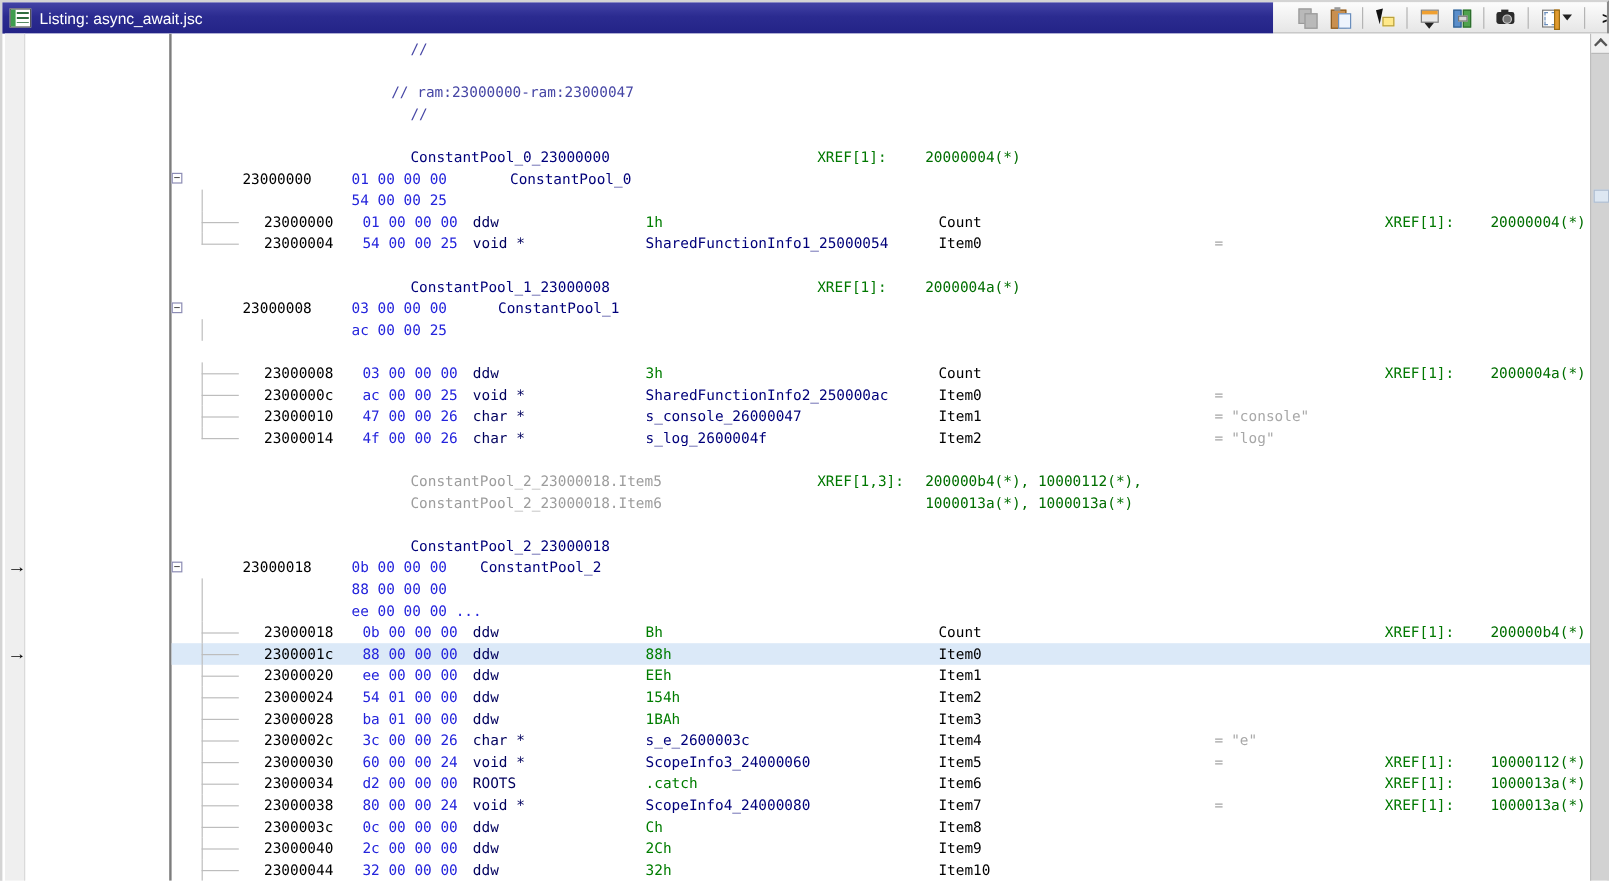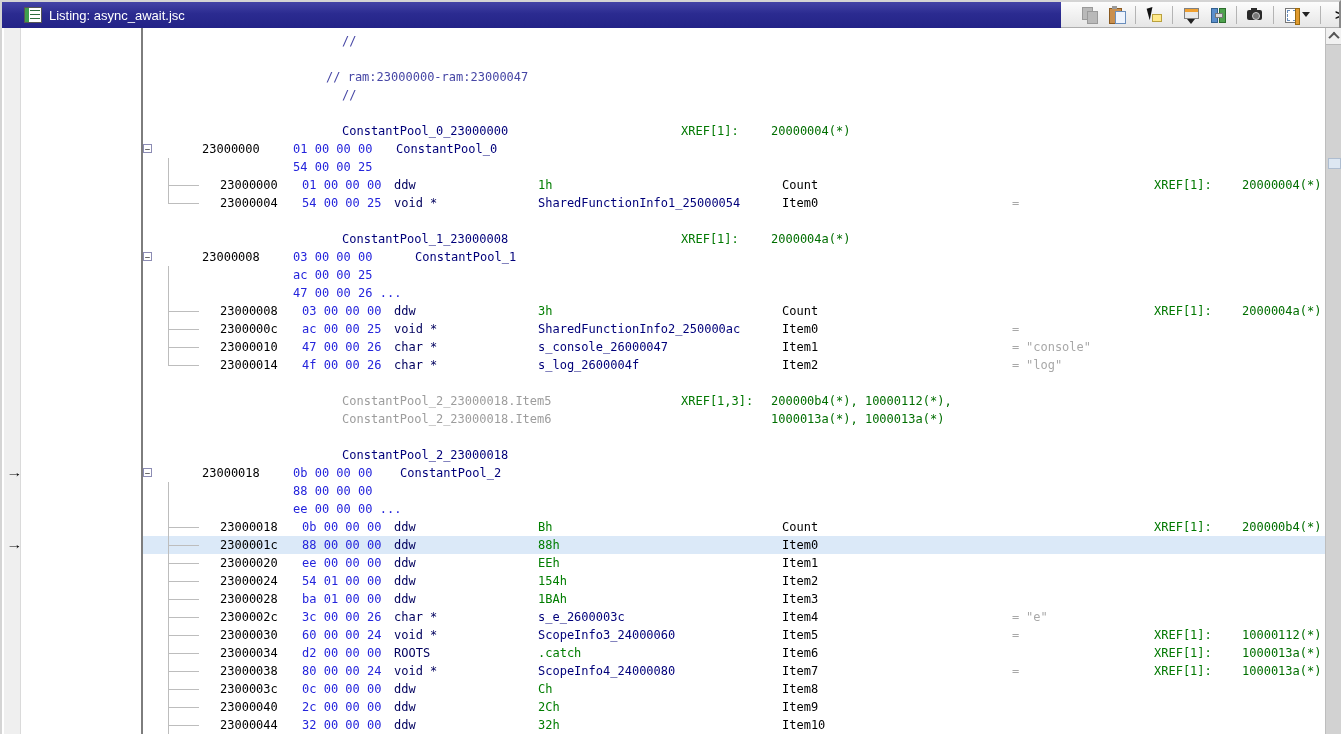--- a/index.html
+++ b/index.html
@@ -3,21 +3,21 @@
 <meta charset="utf-8">
 <style>
   html,body{margin:0;padding:0;width:1341px;height:734px;overflow:hidden;
     font-family:"Liberation Sans",sans-serif;background:#fff;}
   #win{position:absolute;left:0;top:0;width:1341px;height:734px;
     border-left:2px solid #d4d4d4;border-top:2px solid #d4d4d4;border-right:2px solid #8a8a8a;
     box-sizing:border-box;background:#fff;}
   
   #header{position:absolute;left:0;top:0;right:0;height:26px;display:flex;}
   #titlebar{flex:1;background:linear-gradient(180deg,#4343a6 0%,#2b2b90 45%,#232387 100%);
-    display:flex;align-items:center;gap:7px;padding-left:22px;color:#fff;font-size:13px;}
+    display:flex;align-items:center;gap:7px;padding-left:6px;color:#fff;font-size:13px;}
   #titleicon{width:16px;height:14px;background:#fff;border:1px solid #555;position:relative;flex:0 0 auto;}
   #titleicon:before{content:"";position:absolute;left:0;top:0;bottom:0;width:4px;background:#3f9e4f;}
   #titleicon:after{content:"";position:absolute;left:5px;right:1px;top:2px;height:9px;
     background:repeating-linear-gradient(180deg,#2f6e3f 0 1.5px,#fff 1.5px 4px);}
   #tools{width:278px;background:linear-gradient(180deg,#fcfcfc,#e6e6e6);
     border-bottom:1px solid #adadad;display:flex;align-items:center;justify-content:flex-end;
     gap:3px;padding-right:0;overflow:hidden;}
   .tbtn{width:24px;height:22px;display:flex;align-items:center;justify-content:center;flex:0 0 auto;}
   .tsep{width:1px;height:18px;background:#b4b4b4;margin:0 3px;flex:0 0 auto;}
   
@@ -151,29 +151,28 @@
 
   <div id="body">
     <div id="marginstrip"></div>
     <div id="divider"></div>
     <div id="rows">
         <div class="row" style="top: 4px;"><span class="tok comment" style="left: 338px;">//</span></div>
         <div class="row" style="top: 40px;"><span class="tok comment" style="left: 322px;">// ram:23000000-ram:23000047</span></div>
         <div class="row" style="top: 58px;"><span class="tok comment" style="left: 338px;">//</span></div>
         <div class="row" style="top: 76px;"></div>
         <div class="row" style="top: 94px;"><span class="tok biglabel" style="left: 338px;">ConstantPool_0_23000000</span><span class="tok xref" style="left: 677px;">XREF[1]:</span><span class="tok xrefa" style="left: 767px;">20000004(*)</span></div>
-        <div class="row" style="top: 112px;"><div class="collapse">−</div><span class="tok addr" style="left: 198px;">23000000</span><span class="tok bytes" style="left: 289px;">01 00 00 00</span><span class="tok dlabel" style="left: 392px;">ConstantPool_0</span></div>
+        <div class="row" style="top: 112px;"><div class="collapse">−</div><span class="tok addr" style="left: 198px;">23000000</span><span class="tok bytes" style="left: 289px;">01 00 00 00</span><span class="tok dlabel" style="left: 421px;">ConstantPool_0</span></div>
         <div class="row" style="top: 130px;"><div class="treev" style="top: 0px; height: 18px;"></div><span class="tok bytes" style="left: 289px;">54 00 00 25</span></div>
         <div class="row" style="top: 148px;"><div class="treev" style="top: 0px; height: 18px;"></div><div class="treeh"></div><span class="tok addr" style="left: 216px;">23000000</span><span class="tok bytes" style="left: 298px;">01 00 00 00</span><span class="tok mn" style="left: 390px;">ddw</span><span class="tok scalar" style="left: 534px;">1h</span><span class="tok field" style="left: 778px;">Count</span><span class="tok xref" style="left: 1150px;">XREF[1]:</span><span class="tok xrefa" style="left: 1238px;">20000004(*)</span></div>
         <div class="row" style="top: 166px;"><div class="treev" style="top: 0px; height: 10px;"></div><div class="treeh"></div><span class="tok addr" style="left: 216px;">23000004</span><span class="tok bytes" style="left: 298px;">54 00 00 25</span><span class="tok mn" style="left: 390px;">void *</span><span class="tok dlabel" style="left: 534px;">SharedFunctionInfo1_25000054</span><span class="tok field" style="left: 778px;">Item0</span><span class="tok grey" style="left: 1008px;">=</span></div>
         <div class="row" style="top: 184px;"></div>
         <div class="row" style="top: 202px;"><span class="tok biglabel" style="left: 338px;">ConstantPool_1_23000008</span><span class="tok xref" style="left: 677px;">XREF[1]:</span><span class="tok xrefa" style="left: 767px;">2000004a(*)</span></div>
         <div class="row" style="top: 220px;"><div class="collapse">−</div><span class="tok addr" style="left: 198px;">23000008</span><span class="tok bytes" style="left: 289px;">03 00 00 00</span><span class="tok dlabel" style="left: 411px;">ConstantPool_1</span></div>
         <div class="row" style="top: 238px;"><div class="treev" style="top: 0px; height: 18px;"></div><span class="tok bytes" style="left: 289px;">ac 00 00 25</span></div>
-        <div class="row" style="top: 256px;"><div class="treev" style="top: 0px; height: 18px;"></div><span class="tok bytes" style="left: 289px;">47 00 00 26 ...</span></div>
         <div class="row" style="top: 274px;"><div class="treev" style="top: 0px; height: 18px;"></div><div class="treeh"></div><span class="tok addr" style="left: 216px;">23000008</span><span class="tok bytes" style="left: 298px;">03 00 00 00</span><span class="tok mn" style="left: 390px;">ddw</span><span class="tok scalar" style="left: 534px;">3h</span><span class="tok field" style="left: 778px;">Count</span><span class="tok xref" style="left: 1150px;">XREF[1]:</span><span class="tok xrefa" style="left: 1238px;">2000004a(*)</span></div>
         <div class="row" style="top: 292px;"><div class="treev" style="top: 0px; height: 18px;"></div><div class="treeh"></div><span class="tok addr" style="left: 216px;">2300000c</span><span class="tok bytes" style="left: 298px;">ac 00 00 25</span><span class="tok mn" style="left: 390px;">void *</span><span class="tok dlabel" style="left: 534px;">SharedFunctionInfo2_250000ac</span><span class="tok field" style="left: 778px;">Item0</span><span class="tok grey" style="left: 1008px;">=</span></div>
         <div class="row" style="top: 310px;"><div class="treev" style="top: 0px; height: 18px;"></div><div class="treeh"></div><span class="tok addr" style="left: 216px;">23000010</span><span class="tok bytes" style="left: 298px;">47 00 00 26</span><span class="tok mn" style="left: 390px;">char *</span><span class="tok dlabel" style="left: 534px;">s_console_26000047</span><span class="tok field" style="left: 778px;">Item1</span><span class="tok grey" style="left: 1008px;">=</span><span class="tok grey" style="left: 1022px;">"console"</span></div>
         <div class="row" style="top: 328px;"><div class="treev" style="top: 0px; height: 10px;"></div><div class="treeh"></div><span class="tok addr" style="left: 216px;">23000014</span><span class="tok bytes" style="left: 298px;">4f 00 00 26</span><span class="tok mn" style="left: 390px;">char *</span><span class="tok dlabel" style="left: 534px;">s_log_2600004f</span><span class="tok field" style="left: 778px;">Item2</span><span class="tok grey" style="left: 1008px;">=</span><span class="tok grey" style="left: 1022px;">"log"</span></div>
         <div class="row" style="top: 346px;"></div>
         <div class="row" style="top: 364px;"><span class="tok glabel" style="left: 338px;">ConstantPool_2_23000018.Item5</span><span class="tok xref" style="left: 677px;">XREF[1,3]:</span><span class="tok xrefa" style="left: 767px;">200000b4(*), 10000112(*),</span></div>
         <div class="row" style="top: 382px;"><span class="tok glabel" style="left: 338px;">ConstantPool_2_23000018.Item6</span><span class="tok xrefa" style="left: 767px;">1000013a(*), 1000013a(*)</span></div>
         <div class="row" style="top: 418px;"><span class="tok biglabel" style="left: 338px;">ConstantPool_2_23000018</span></div>
         <div class="row" style="top: 436px;"><div class="collapse">−</div><span class="tok addr" style="left: 198px;">23000018</span><span class="tok bytes" style="left: 289px;">0b 00 00 00</span><span class="tok dlabel" style="left: 396px;">ConstantPool_2</span></div>
         <div class="row" style="top: 454px;"><div class="treev" style="top: 0px; height: 18px;"></div><span class="tok bytes" style="left: 289px;">88 00 00 00</span></div>

